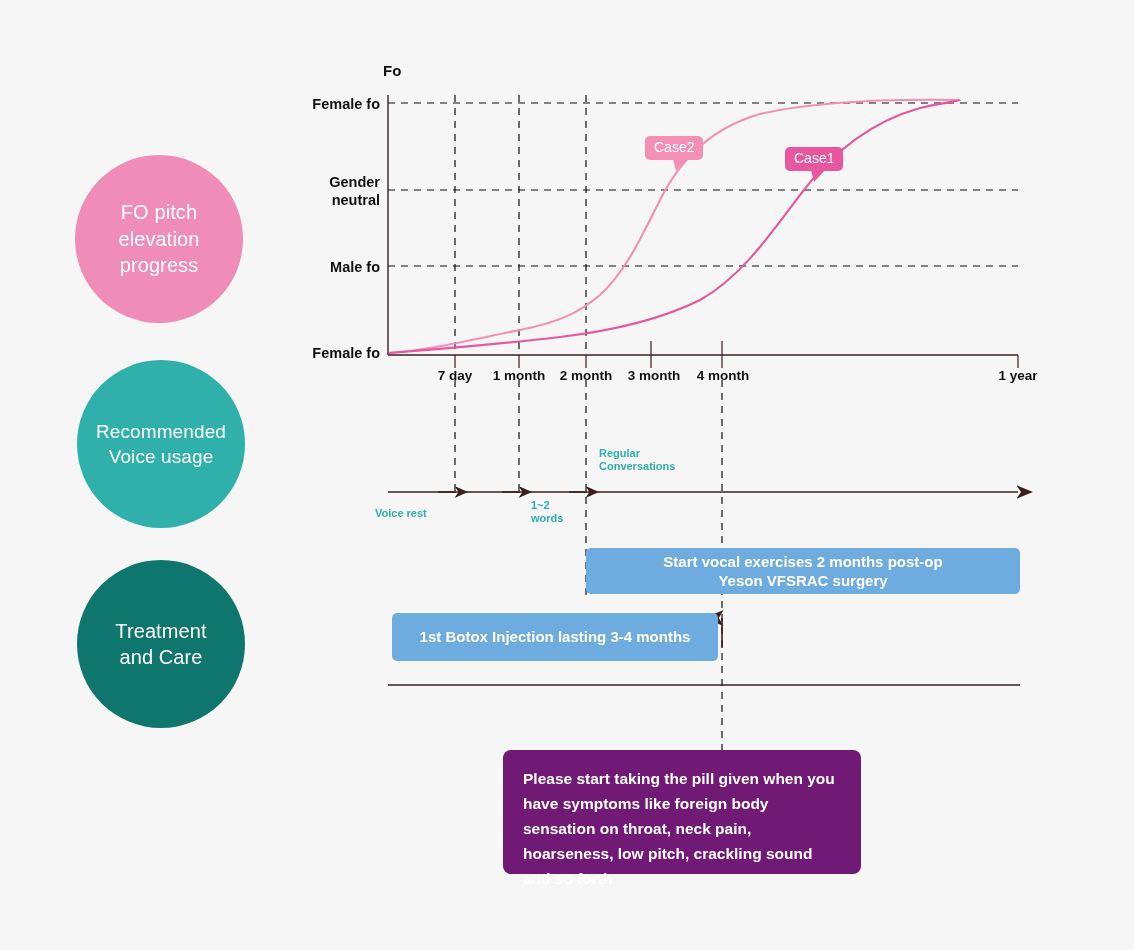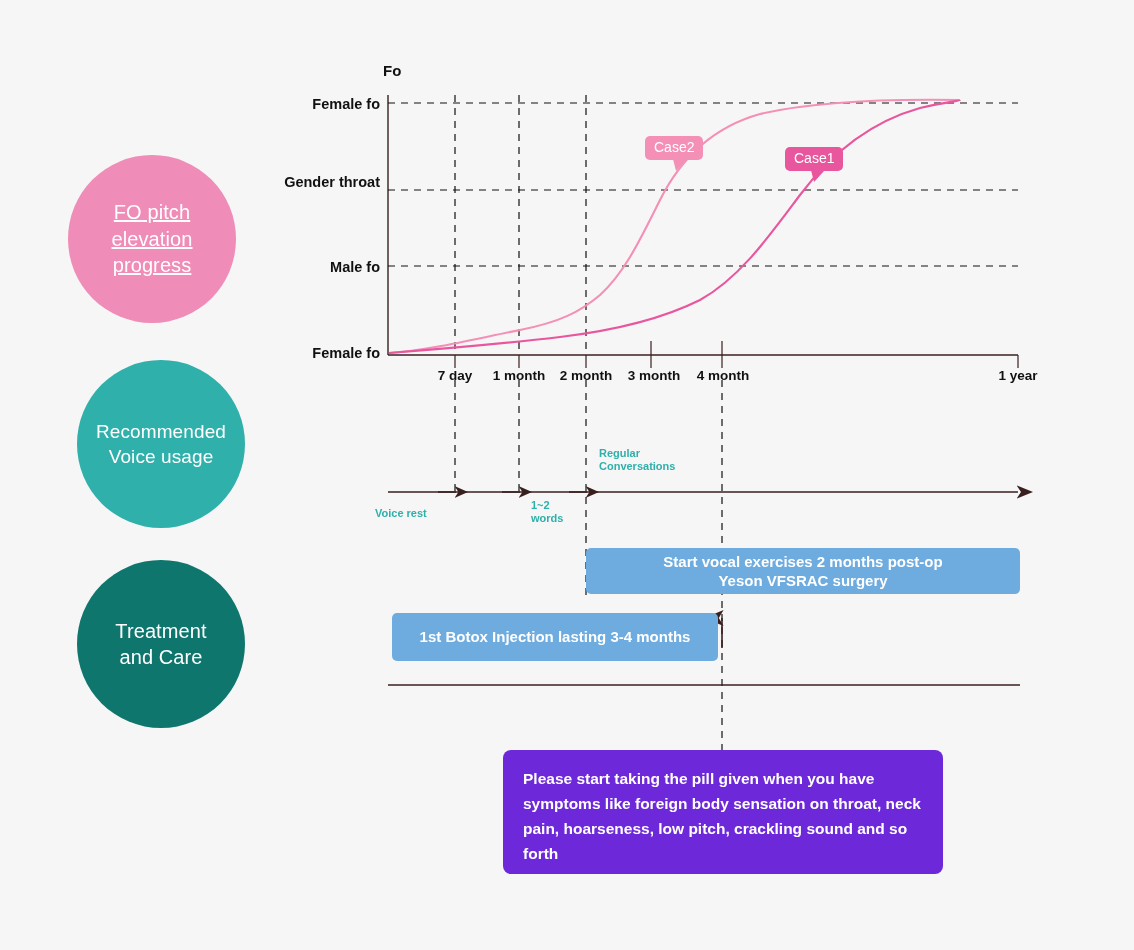--- a/index.html
+++ b/index.html
@@ -21,21 +21,21 @@
     text-align:center;
     color:#ffffff;
     font-size:20px;
     line-height:1.32;
     font-weight:400;
     letter-spacing:.1px;
     white-space:pre-line;
     box-sizing:border-box;
     padding:4px;
   }
-  #circle-1{left:68px;top:155px;background:#ef8cb8;text-decoration:underline;}
+  #circle-1{left:75px;top:155px;background:#ef8cb8;}
   #circle-2{left:77px;top:360px;background:#2fb0ab;font-size:19px;}
   #circle-3{left:77px;top:560px;background:#0f766e;}
 
   
   #chart-area{position:absolute;left:0;top:0;width:1134px;height:400px;}
   .chart-svg{position:absolute;left:0;top:0;}
   .axis-label{
     position:absolute;
     font-size:14.5px;font-weight:bold;color:#111;
     text-align:right;white-space:pre-line;line-height:1.25;
@@ -99,22 +99,22 @@
   }
   #bar-botox-injection{
     left:392px;top:613px;width:326px;height:48px;
     justify-content:center;text-align:center;
   }
   #bar-botox-medication{
     left:722px;top:698px;width:298px;height:39px;
     justify-content:center;text-align:center;
   }
   #note-box{
-    position:absolute;left:503px;top:750px;width:440px;height:124px;
-    background:#6d28d9;color:#fff;border-radius:8px;
+    position:absolute;left:503px;top:750px;width:358px;height:124px;
+    background:#701a75;color:#fff;border-radius:8px;
     font-size:15.5px;font-weight:bold;line-height:1.62;
     padding:16px 20px;box-sizing:border-box;
   }
 </style>
 </head>
 <body>
 
 <div id="root">
 
   <div class="circle" id="circle-1">
@@ -129,21 +129,21 @@
   <div class="circle" id="circle-3">
     <span>Treatment
 and Care</span>
   </div>
 
   <div id="chart-area">
 
     <div id="fo-title">Fo</div>
 
     <div class="axis-label" style="left:280px;top:95px;width:100px;">Female fo</div>
-    <div class="axis-label" style="left:280px;top:173px;width:100px;">Gender throat</div>
+    <div class="axis-label" style="left:280px;top:173px;width:100px;">Gender neutral</div>
     <div class="axis-label" style="left:280px;top:258px;width:100px;">Male fo</div>
     <div class="axis-label" style="left:280px;top:344px;width:100px;">Female fo</div>
 
     <svg class="chart-svg" width="1134" height="400">
 
       <line x1="388" y1="95" x2="388" y2="355" stroke="#3a1f1f" stroke-width="1.4"></line>
 
       <line x1="388" y1="355" x2="1018" y2="355" stroke="#3a1f1f" stroke-width="1.4"></line>
 
       <line x1="388" y1="103" x2="1018" y2="103" stroke="#111" stroke-width="1.2" stroke-dasharray="7 6"></line>

